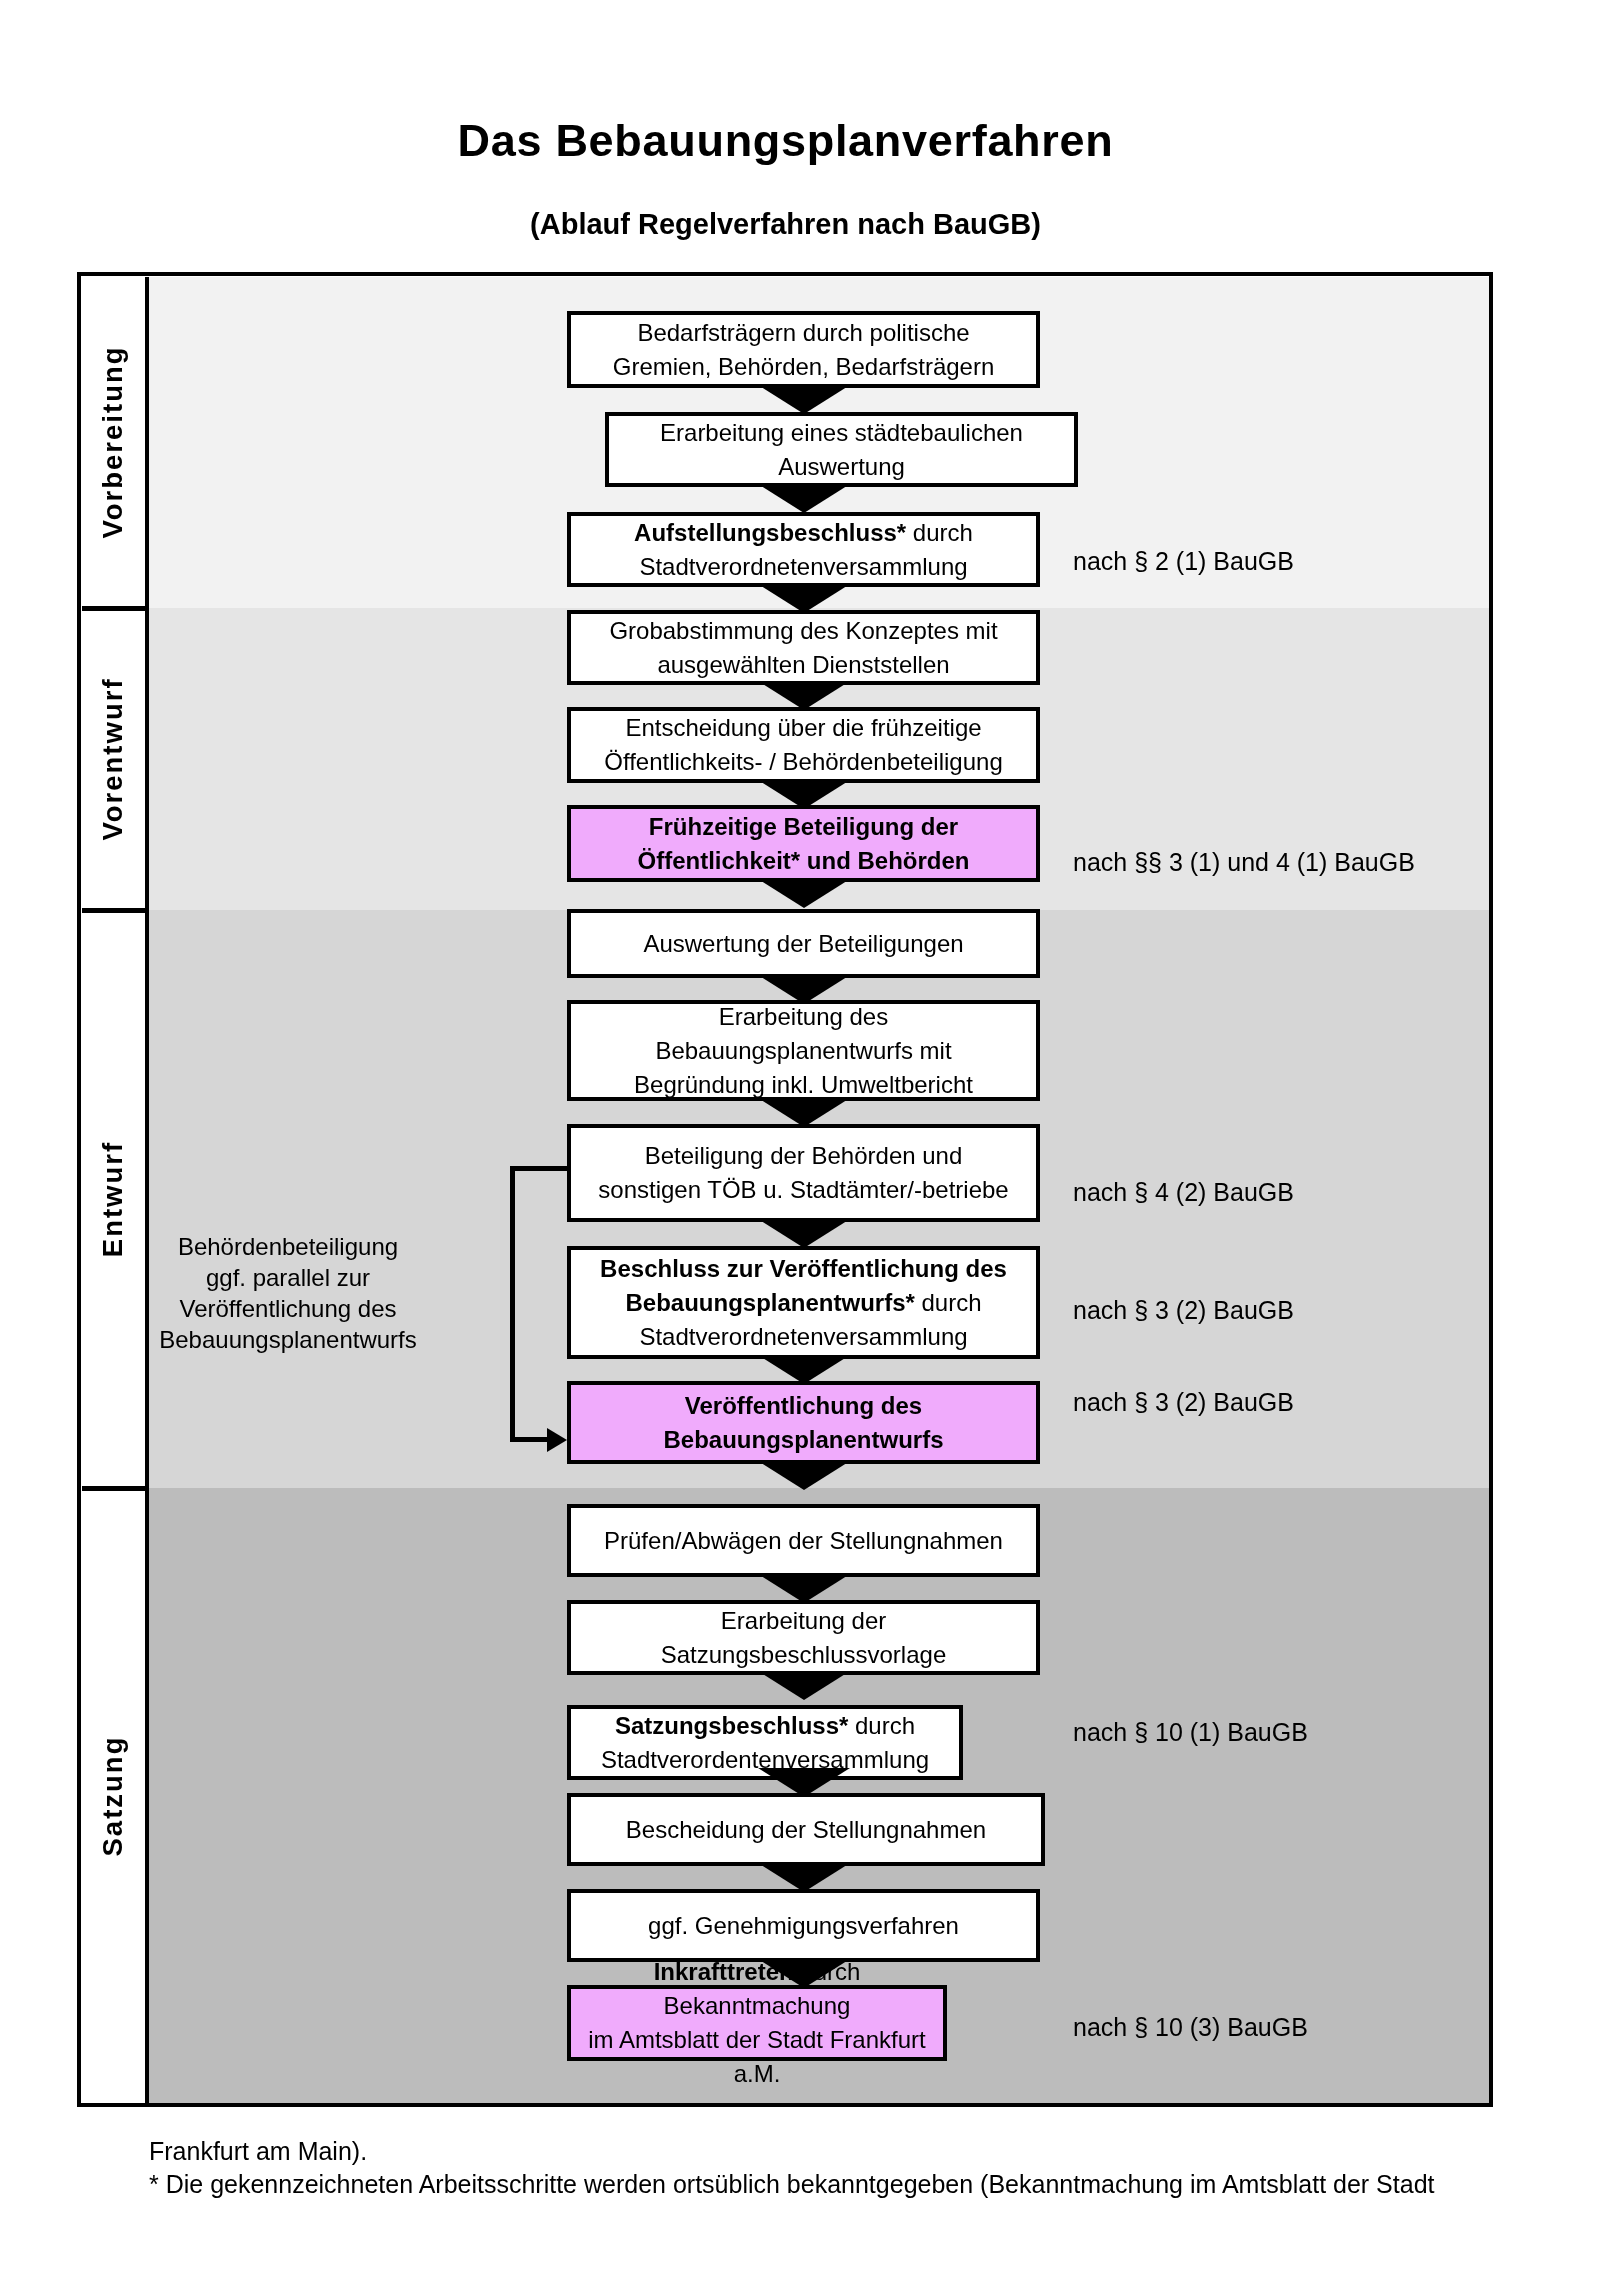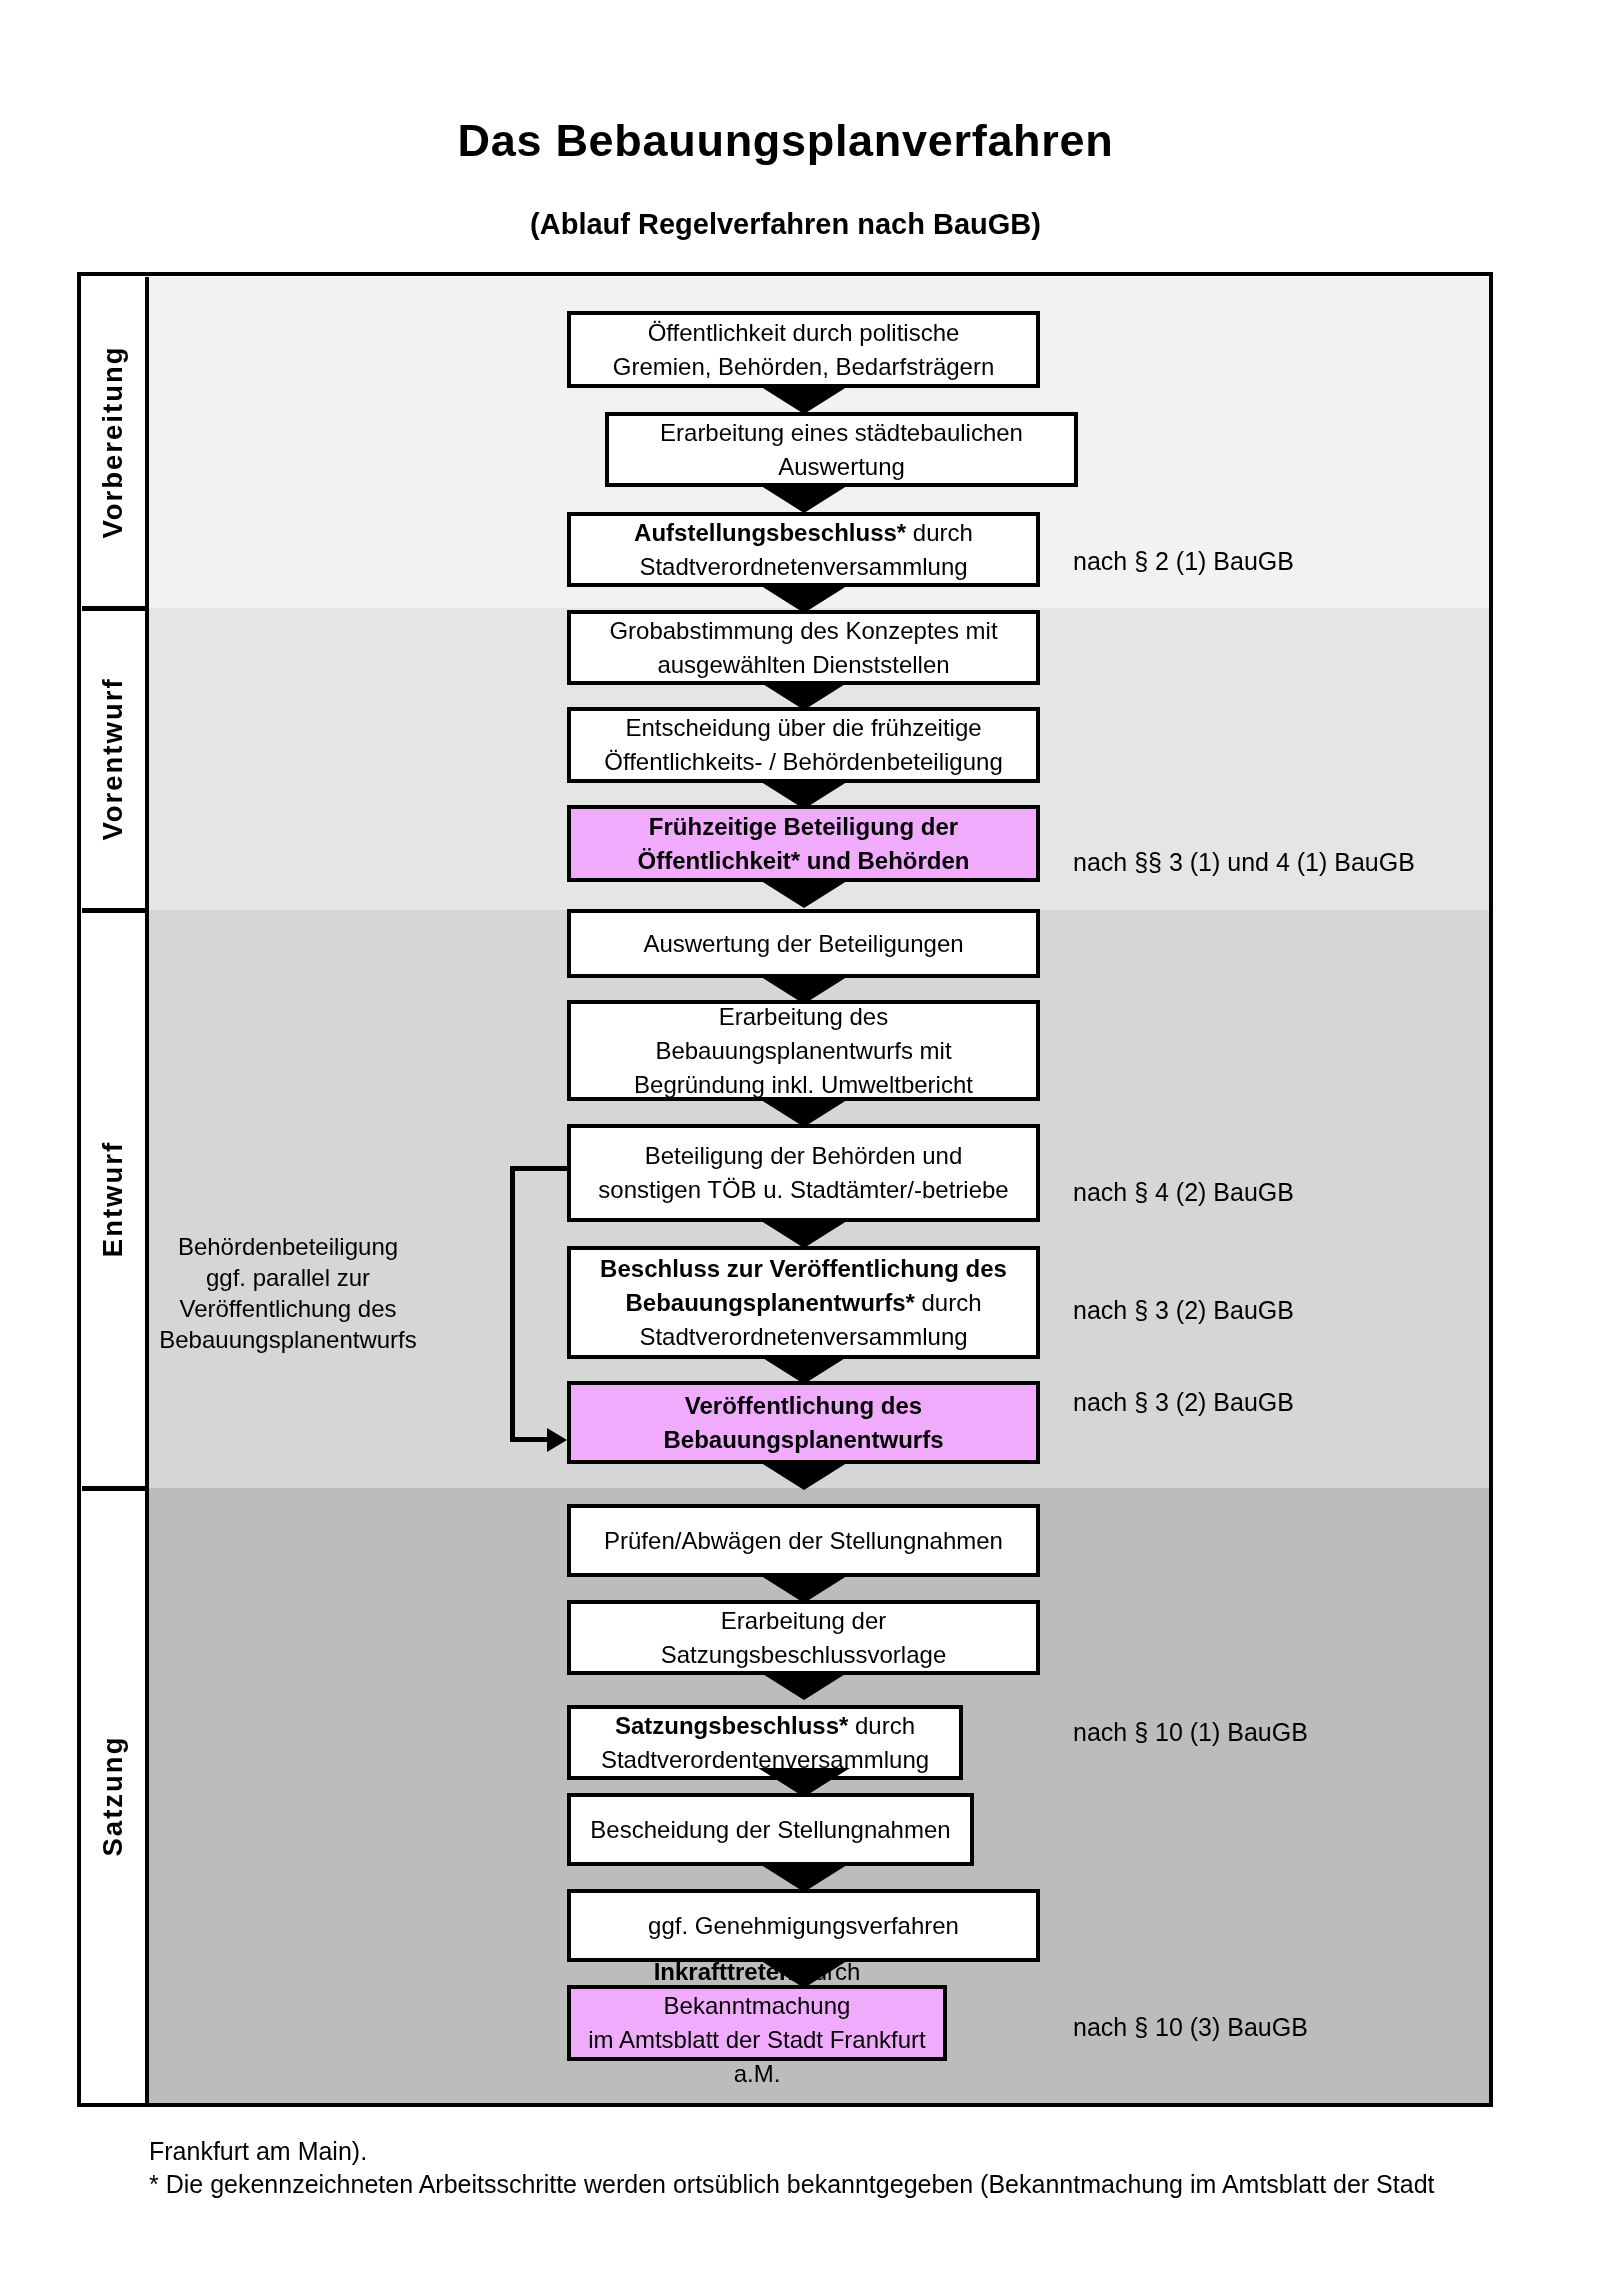--- a/index.html
+++ b/index.html
@@ -79,21 +79,21 @@
       <div class="sep" style="top: 908px;"></div>
       <div class="phase-label" style="left: 113px; top: 1199px;">Entwurf</div>
       <div class="sep" style="top: 1486px;"></div>
       <div class="phase-label" style="left: 113px; top: 1796px;">Satzung</div>
     </div>
 
   <div class="frame"></div>
 
   <div id="boxes">
       <div class="box" style="top: 311px; left: 567px; width: 473px; height: 77px;">
-        <div class="line"><span>Öffentlichkeit durch politische</span></div>
+        <div class="line"><span>Bedarfsträgern durch politische</span></div>
         <div class="line"><span>Gremien, Behörden, Bedarfsträgern</span></div>
       </div>
       <div class="arrow" style="left: 758px; top: 385px;"></div>
       <div class="box" style="top: 412px; left: 567px; width: 473px; height: 75px; margin-left: 38px;">
         <div class="line"><span>Erarbeitung eines städtebaulichen</span></div>
         <div class="line"><span>Auswertung</span></div>
       </div>
       <div class="arrow" style="left: 758px; top: 484px;"></div>
       <div class="box" style="top: 512px; left: 567px; width: 473px; height: 75px;">
         <div class="line"><span class="b">Aufstellungsbeschluss*</span><span> durch</span></div>
@@ -154,21 +154,21 @@
         <div class="line"><span>Erarbeitung der</span></div>
         <div class="line"><span>Satzungsbeschlussvorlage</span></div>
       </div>
       <div class="arrow" style="left: 758px; top: 1671px;"></div>
       <div class="box" style="top: 1697px; left: 567px; width: 396px; height: 75px; margin-top: 8px;">
         <div class="line"><span class="b">Satzungsbeschluss*</span><span> durch</span></div>
         <div class="line"><span>Stadtverordentenversammlung</span></div>
       </div>
       <div class="arrow" style="left: 758px; top: 1768px;"></div>
       <div class="note" style="left: 1073px; top: 1718px;">nach § 10 (1) BauGB</div>
-      <div class="box" style="top: 1793px; left: 567px; width: 407px; height: 73px;">
+      <div class="box" style="top: 1793px; left: 567px; width: 478px; height: 73px;">
         <div class="line"><span>Bescheidung der Stellungnahmen</span></div>
       </div>
       <div class="arrow" style="left: 758px; top: 1863px;"></div>
       <div class="box" style="top: 1889px; left: 567px; width: 473px; height: 73px;">
         <div class="line"><span>ggf. Genehmigungsverfahren</span></div>
       </div>
       <div class="arrow" style="left: 758px; top: 1959px;"></div>
       <div class="box blue" style="top: 1985px; left: 567px; width: 380px; height: 76px;">
         <div class="line"><span class="b">Inkrafttreten</span><span> durch Bekanntmachung</span></div>
         <div class="line"><span>im Amtsblatt der Stadt Frankfurt a.M.</span></div>

